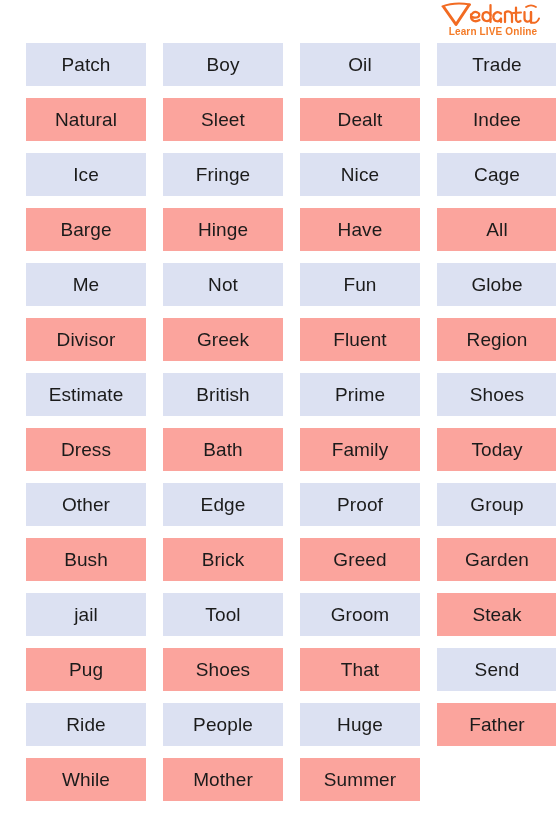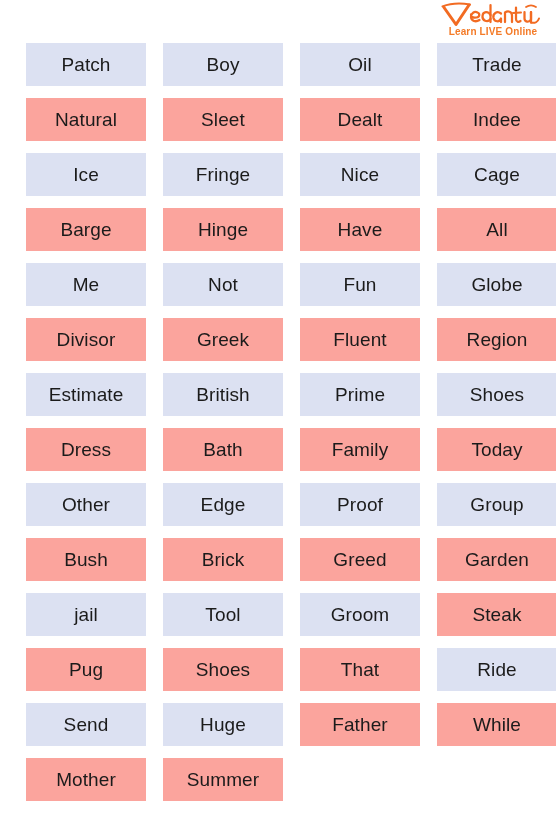--- a/index.html
+++ b/index.html
@@ -168,22 +168,23 @@
 
     <div class="word-cell tone-blue">jail</div>
     <div class="word-cell tone-blue">Tool</div>
     <div class="word-cell tone-blue">Groom</div>
 
     <div class="word-cell tone-pink">Steak</div>
     <div class="word-cell tone-pink">Pug</div>
     <div class="word-cell tone-pink">Shoes</div>
     <div class="word-cell tone-pink">That</div>
 
+    <div class="word-cell tone-blue">Send</div>
     <div class="word-cell tone-blue">Ride</div>
-    <div class="word-cell tone-blue">Send</div>
+    <div class="word-cell tone-blue">People</div>
     <div class="word-cell tone-blue">Huge</div>
 
     <div class="word-cell tone-pink">Father</div>
     <div class="word-cell tone-pink">While</div>
     <div class="word-cell tone-pink">Mother</div>
     <div class="word-cell tone-pink">Summer</div>
 
   </div>
 </div>
 

